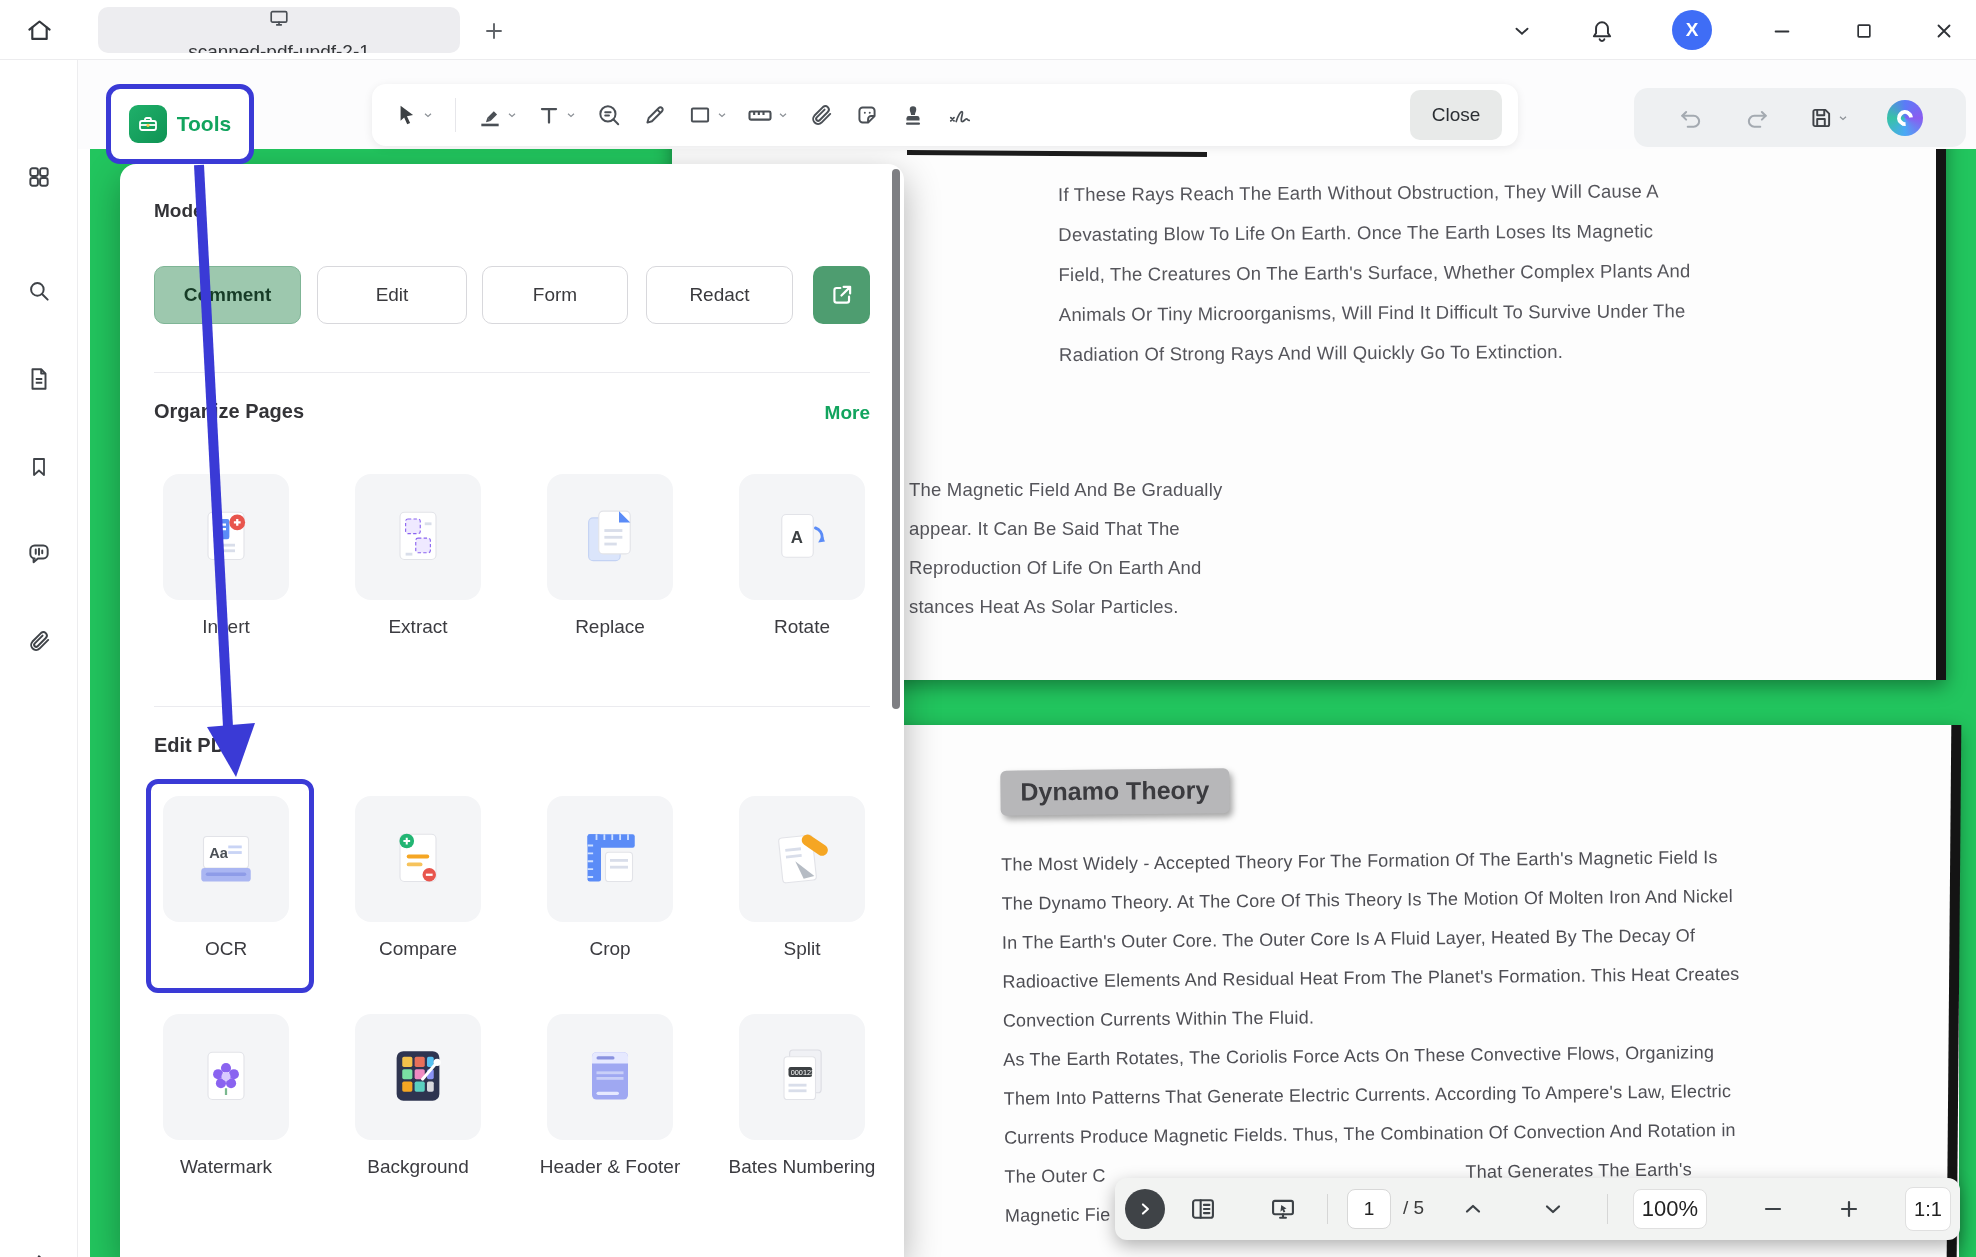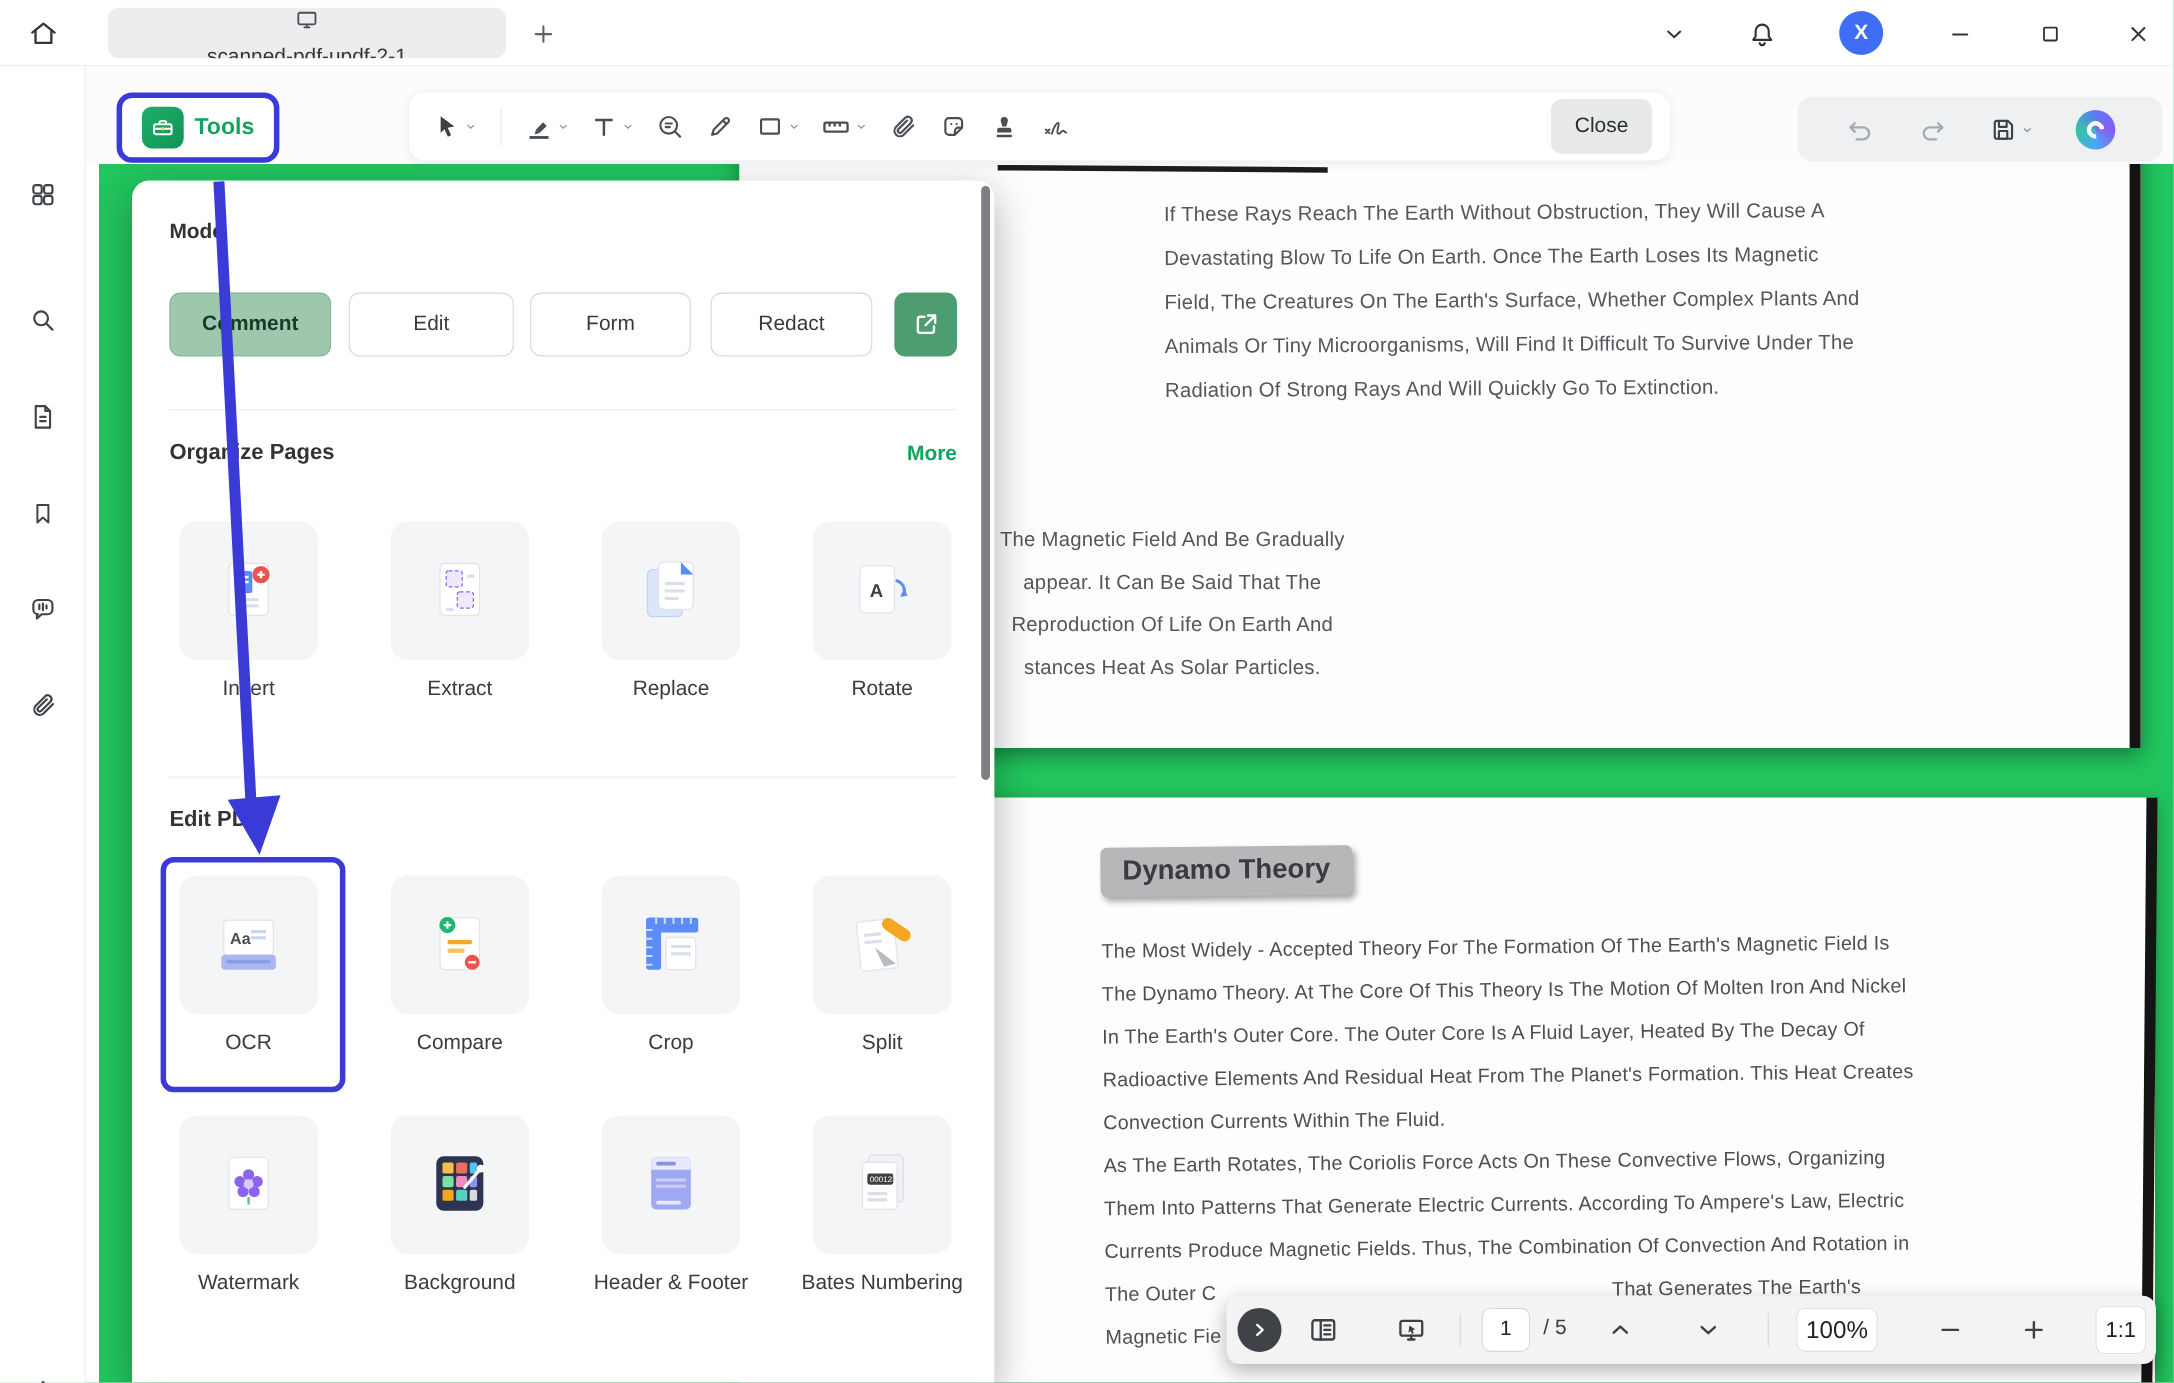--- a/index.html
+++ b/index.html
@@ -15,21 +15,21 @@
   .newtab { position:absolute; left:478px; top:15px; width:32px; height:32px; display:flex; align-items:center; justify-content:center; }
   .tb-ico { position:absolute; top:14px; width:36px; height:34px; display:flex; align-items:center; justify-content:center; }
   .avatar { position:absolute; left:1672px; top:10px; width:40px; height:40px; border-radius:50%; background:#3f6df6; color:#fff; font-size:19px; font-weight:bold; display:flex; align-items:center; justify-content:center; }
 
   
   .sidebar { position:absolute; left:0; top:60px; width:78px; height:1197px; background:#fff; border-right:1px solid #ededef; z-index:55; }
   .side-btn { position:absolute; left:20px; width:38px; height:38px; display:flex; align-items:center; justify-content:center; }
 
   
   .toolband { position:absolute; left:78px; top:60px; width:1898px; height:89px; background:#fcfcfd; z-index:50; }
-  .tools-btn { position:absolute; left:28px; top:24px; width:148px; height:64px; background:#fff; border:5px solid #3a3ad6; border-radius:14px; display:flex; align-items:center; justify-content:center; gap:10px; }
+  .tools-btn { position:absolute; left:28px; top:24px; width:148px; height:80px; background:#fff; border:5px solid #3a3ad6; border-radius:14px; display:flex; align-items:center; justify-content:center; gap:10px; }
   .tools-ico { width:38px; height:38px; border-radius:9px; background:linear-gradient(135deg,#1fb06a,#0f9354); display:flex; align-items:center; justify-content:center; }
   .tools-label { font-size:21px; font-weight:bold; color:#12a45e; }
   .midbar { position:absolute; left:294px; top:24px; width:1146px; height:62px; background:#fff; border-radius:14px; box-shadow:0 2px 10px rgba(0,0,0,.08); display:flex; align-items:center; padding:0 16px; gap:8px; }
   .tool-btn { height:46px; min-width:38px; display:flex; align-items:center; justify-content:center; gap:3px; border-radius:8px; padding:0 5px; }
   .vsep { width:1px; height:34px; background:#e6e6ea; margin:0 8px; }
   .chev { color:#8b9096; }
   .close-btn { margin-left:auto; width:92px; height:50px; background:#e8eae9; border-radius:10px; display:flex; align-items:center; justify-content:center; font-size:19px; color:#2b2f33; }
   .rightbar { position:absolute; left:1556px; top:28px; width:332px; height:59px; background:#eef0f2; border-radius:14px; display:flex; align-items:center; justify-content:space-evenly; padding:0 10px; }
   .ai-logo { width:36px; height:36px; border-radius:50%; background:conic-gradient(#5b7bf7,#8a5cf0,#4aa8f5,#37c3a6,#5b7bf7); display:flex; align-items:center; justify-content:center; }
   .ai-swirl { width:16px; height:16px; border:4px solid #fff; border-right-color:transparent; border-radius:50%; transform:rotate(40deg); }
@@ -380,21 +380,21 @@
   <div class="page" style="left:582px; top:-53px; width:1274px; height:584px;">
     <div class="page-edge"></div>
     <div style="position:absolute; left:235px; top:55px; width:300px; height:5px; background:#1d1d1d; transform:rotate(.4deg);"></div>
     <div class="doc-text" style="position:absolute; left:386px; top:88px; transform:rotate(-0.35deg); transform-origin:left top;">
       <div class="docline">If These Rays Reach The Earth Without Obstruction, They Will Cause A</div>
       <div class="docline">Devastating Blow To Life On Earth. Once The Earth Loses Its Magnetic</div>
       <div class="docline">Field, The Creatures On The Earth's Surface, Whether Complex Plants And</div>
       <div class="docline">Animals Or Tiny Microorganisms, Will Find It Difficult To Survive Under The</div>
       <div class="docline">Radiation Of Strong Rays And Will Quickly Go To Extinction.</div>
     </div>
-    <div class="doc-text" style="position:absolute; left:237px; top:374px; line-height:39px;text-align:center;">
+    <div class="doc-text" style="position:absolute; left:237px; top:374px; line-height:39px;">
       <div style="white-space:nowrap">The Magnetic Field And Be Gradually</div>
       <div style="white-space:nowrap">appear. It Can Be Said That The</div>
       <div style="white-space:nowrap">Reproduction Of Life On Earth And</div>
       <div style="white-space:nowrap">stances Heat As Solar Particles.</div>
     </div>
   </div>
 
   <div class="page" style="left:582px; top:576px; width:1287px; height:532px;">
     <div class="page-edge" style="transform:rotate(.5deg);"></div>
     <div style="position:absolute; inset:0; transform:rotate(-0.6deg); transform-origin:300px 120px;">

